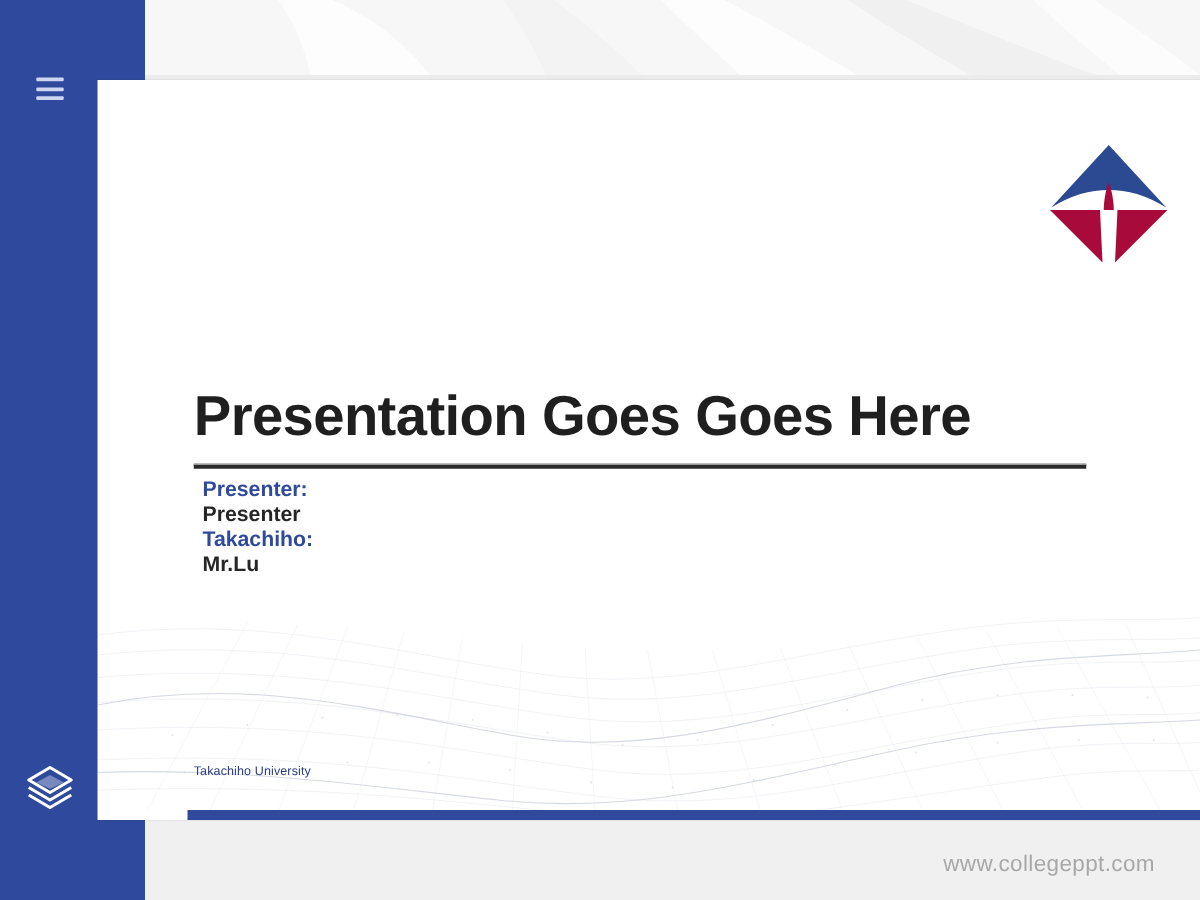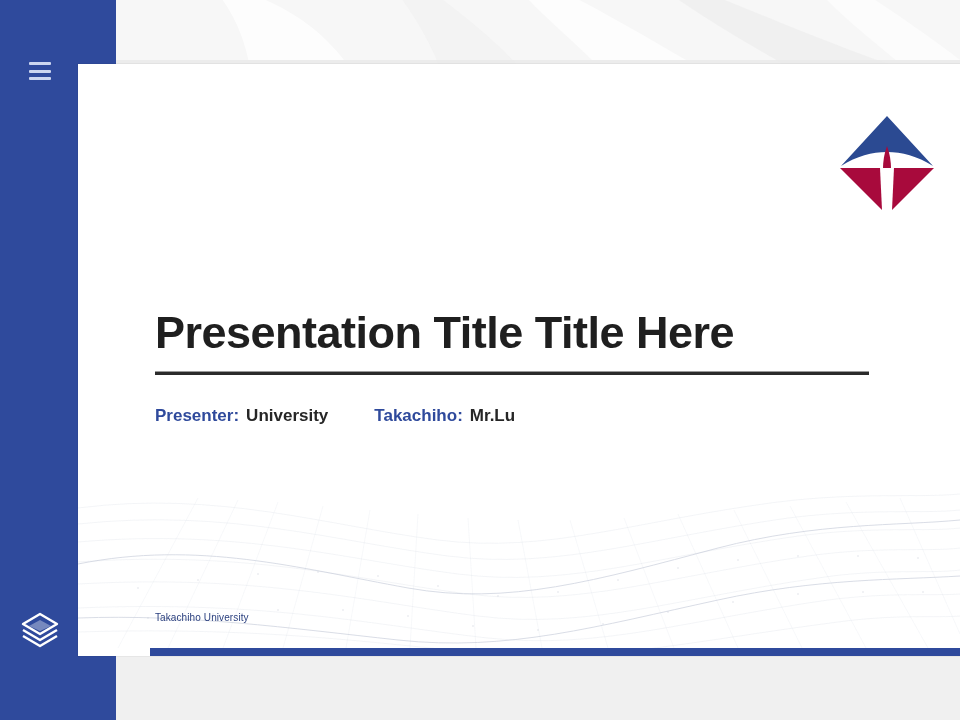--- a/index.html
+++ b/index.html
@@ -124,26 +124,27 @@
   .title-rule {
     margin-top: 15px;
     width: 714px;
     height: 4px;
     background: #2b2b2b;
     border-top: 1px solid #9a9a9a;
     box-sizing: border-box;
   }
 
   .meta-row {
-    margin-top: 31px;
+    margin-top: 7px;
     display: flex;
     align-items: baseline;
     font-size: 17px;
     font-weight: bold;
     white-space: nowrap;
+    flex-direction: column;
   }
   .meta-label {
     color: #2f4a9c;
   }
   .meta-value {
     color: #262626;
     margin-left: 7px;
   }
   .meta-gap { width: 46px; display:inline-block; }
 
@@ -282,31 +283,32 @@
     </svg>
 
     <svg class="logo" viewBox="0 0 110 110">
       <path d="M55 10 L101 60 C85 50 70 46 55 46 C40 46 25 50 9 60 Z" fill="#2b4a92"></path>
       <path d="M8 62 L48 62 L50 104 Z" fill="#a80a3c"></path>
       <path d="M102 62 L62 62 L60 104 Z" fill="#a80a3c"></path>
       <path d="M55 40 C58 48 59 56 59 62 L51 62 C51 56 52 48 55 40 Z" fill="#a80a3c"></path>
     </svg>
 
     <div class="title-block">
-      <h1 class="slide-title">Presentation Title Title Here</h1>
+      <h1 class="slide-title">Presentation Goes Goes Here</h1>
       <div class="title-rule"></div>
 
       <div class="meta-row">
         <span class="meta-label">Presenter:</span>
-        <span class="meta-value">University</span>
+        <span class="meta-value">Presenter</span>
         <span class="meta-gap"></span>
         <span class="meta-label">Takachiho:</span>
         <span class="meta-value">Mr.Lu</span>
       </div>
     </div>
 
     <div class="univ">Takachiho University</div>
 
     <div class="slide-bottom-bar"></div>
   </div>
 
+  <div class="watermark">www.collegeppt.com</div>
 
 </div>
 
 </body></html>

